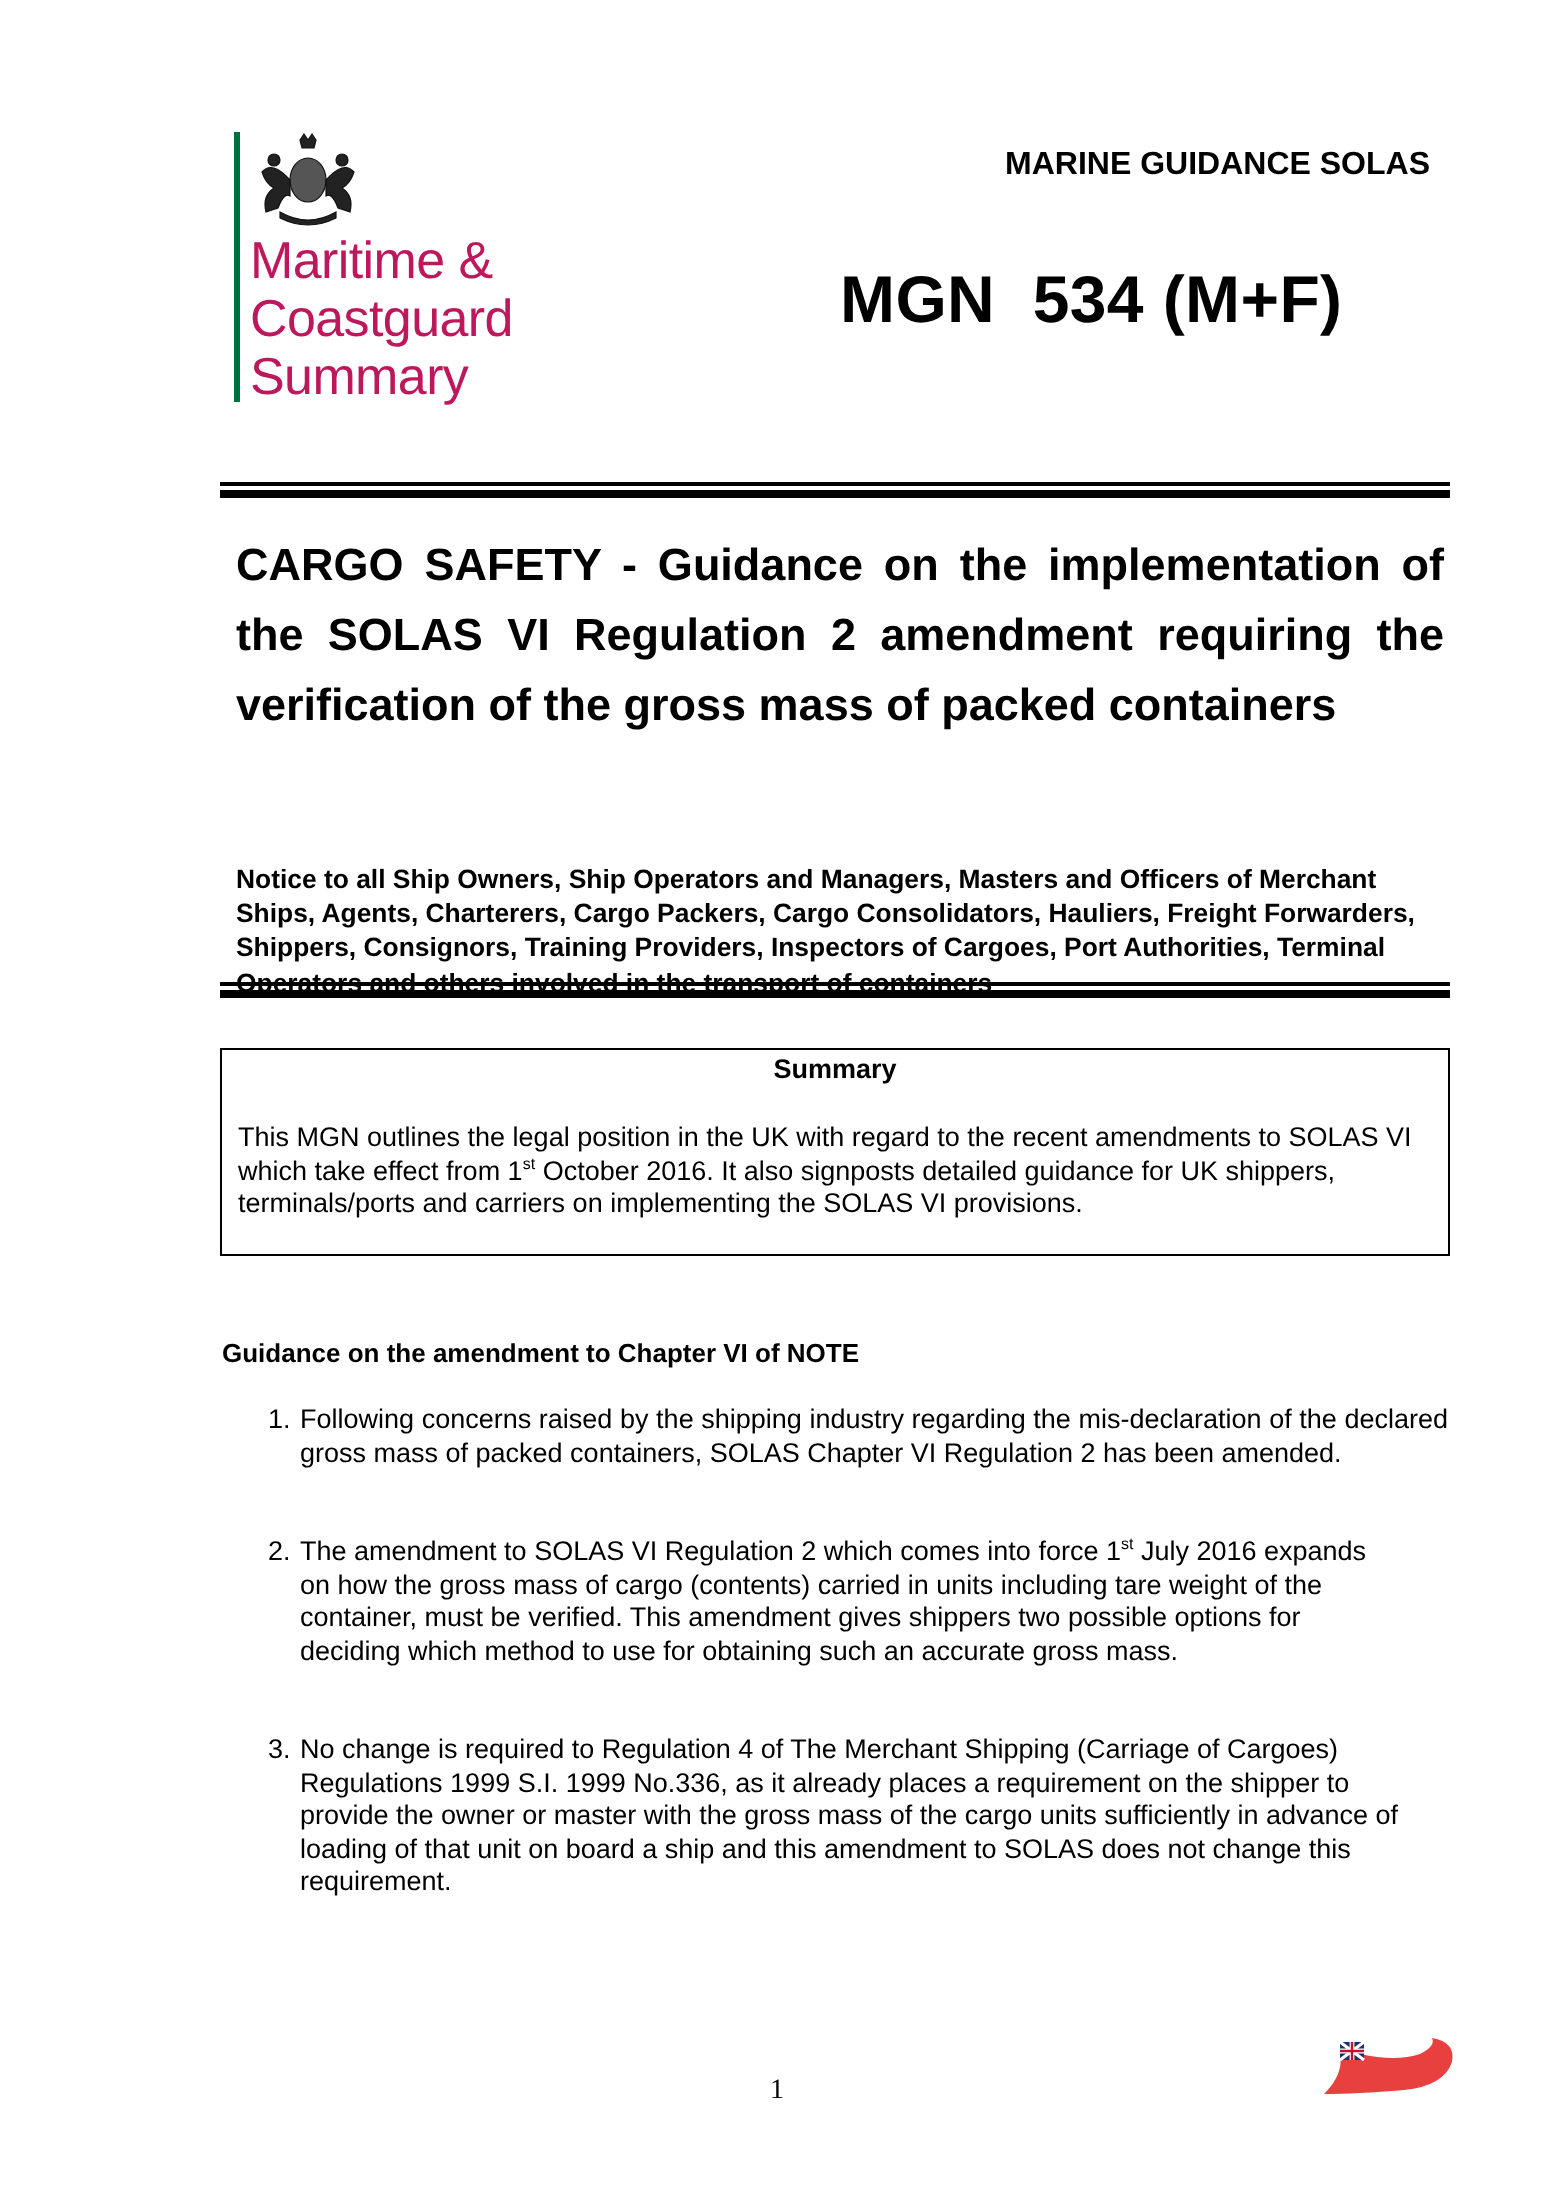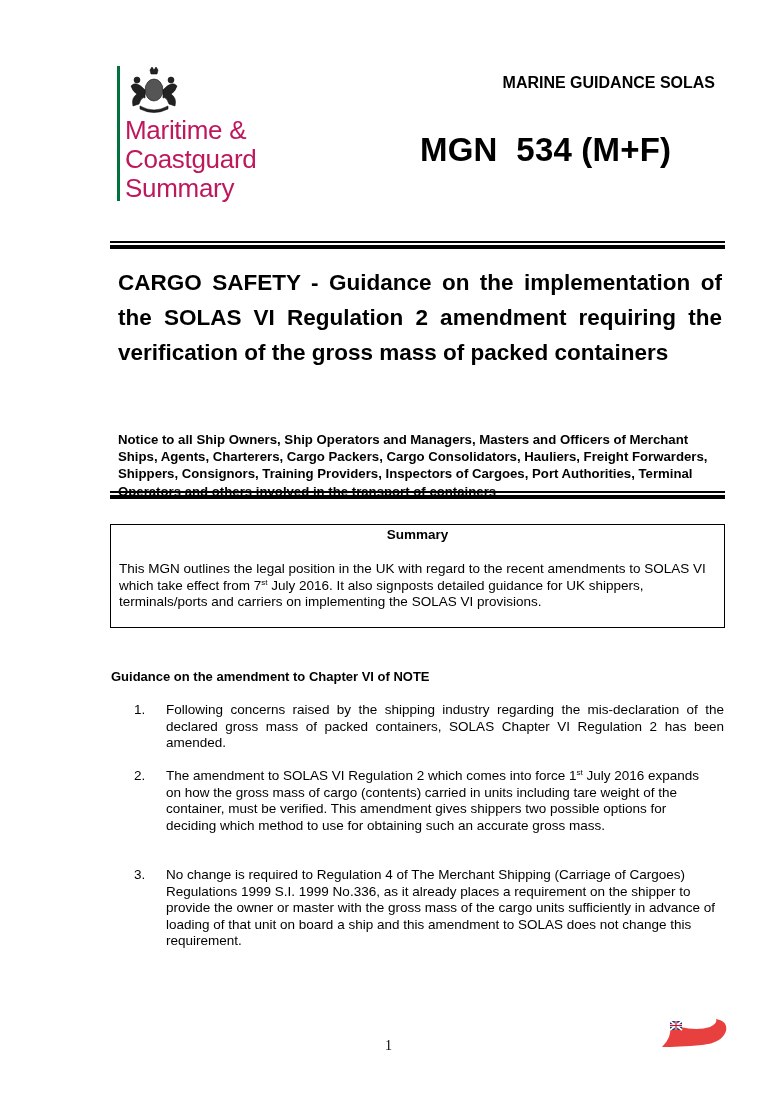--- a/index.html
+++ b/index.html
@@ -29,21 +29,21 @@
     
     #summary-box { left: 110px; top: 524px; width: 613px; height: 102px; border: 1px solid #000; }
     #summary-heading { position: absolute; left: 0; right: 0; top: 2px; text-align: center; font-weight: bold; font-size: 13.5px; }
     #summary-text { position: absolute; left: 8px; top: 36px; width: 600px; font-size: 13.5px; line-height: 16.5px; }
     sup { font-size: 8px; vertical-align: super; line-height: 0; }
 
     
     #section-heading { left: 111px; top: 669px; font-weight: bold; font-size: 13px; }
     .item { left: 134px; width: 590px; font-size: 13.5px; line-height: 16.5px; }
     .item .num { position: absolute; left: 0; top: 0; }
-    .item .txt { margin-left: 32px; display: block; }
+    .item .txt { margin-left: 16px; display: block; }
     #item-1 { top: 702px; }
     #item-1 .txt { text-align: justify; }
     #item-2 { top: 768px; }
     #item-3 { top: 867px; }
 
     #page-number { left: 385px; top: 1038px; font-family: "Liberation Serif", serif; font-size: 14px; }
     #ensign { left: 658px; top: 1017px; width: 70px; height: 32px; }
   </style>
 </head>
 <body>
@@ -79,21 +79,21 @@
 <div class="abs" id="title">CARGO SAFETY - Guidance on the implementation of the SOLAS VI Regulation 2 amendment requiring the verification of the gross mass of packed containers</div>
 <div class="abs" id="notice">Notice to all Ship Owners, Ship Operators and Managers, Masters and Officers of Merchant Ships, Agents, Charterers, Cargo Packers, Cargo Consolidators, Hauliers, Freight Forwarders, Shippers, Consignors, Training Providers, Inspectors of Cargoes, Port Authorities, Terminal Operators and others involved in the transport of containers</div>
 
 <div class="abs rule" id="rule-bottom">
   <div class="thin"></div>
     <div class="thick"></div>
 </div>
 
 <div class="abs" id="summary-box">
   <div id="summary-heading">Summary</div>
-  <div id="summary-text"><span>This MGN outlines the legal position in the UK with regard to the recent amendments to SOLAS VI which take effect from 7</span><sup>st</sup><span> July 2016.  It also signposts detailed guidance for UK shippers, terminals/ports and carriers on implementing the SOLAS VI provisions.</span></div>
+  <div id="summary-text"><span>This MGN outlines the legal position in the UK with regard to the recent amendments to SOLAS VI which take effect from 1</span><sup>st</sup><span> October 2016.  It also signposts detailed guidance for UK shippers, terminals/ports and carriers on implementing the SOLAS VI provisions.</span></div>
 </div>
 
 <div class="abs" id="section-heading">Guidance on the amendment to Chapter VI of NOTE</div>
 
 <div class="abs item" id="item-1">
   <span class="num">1.</span>
   <span class="txt">Following concerns raised by the shipping industry regarding the mis-declaration of the declared gross mass of packed containers, SOLAS Chapter VI Regulation 2 has been amended.</span>
 </div>
 
 <div class="abs item" id="item-2">

